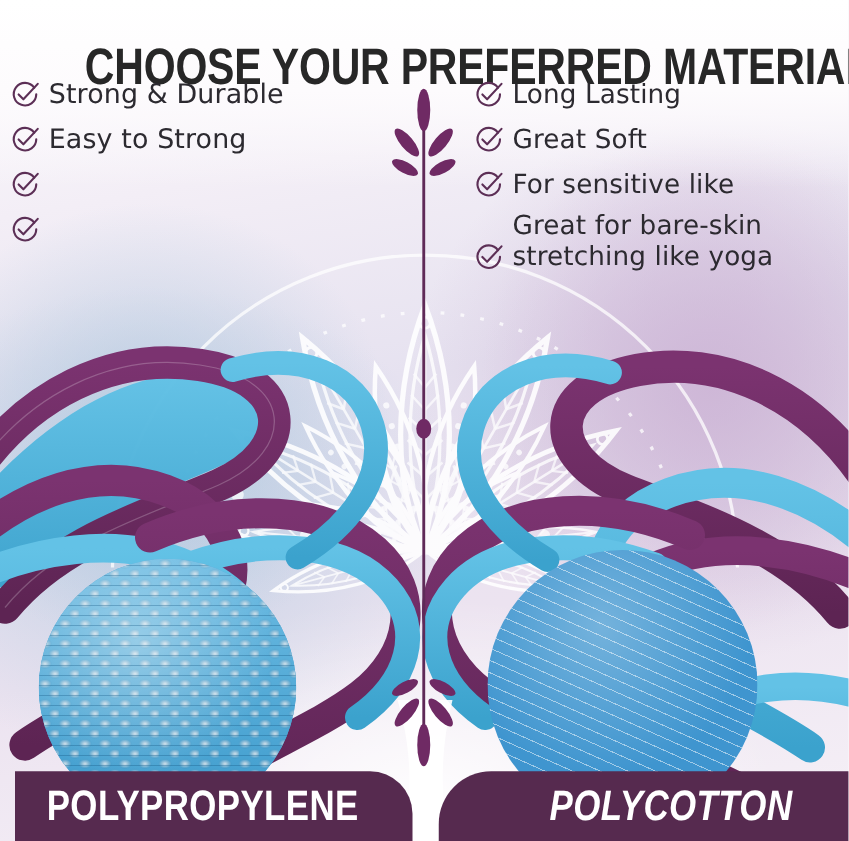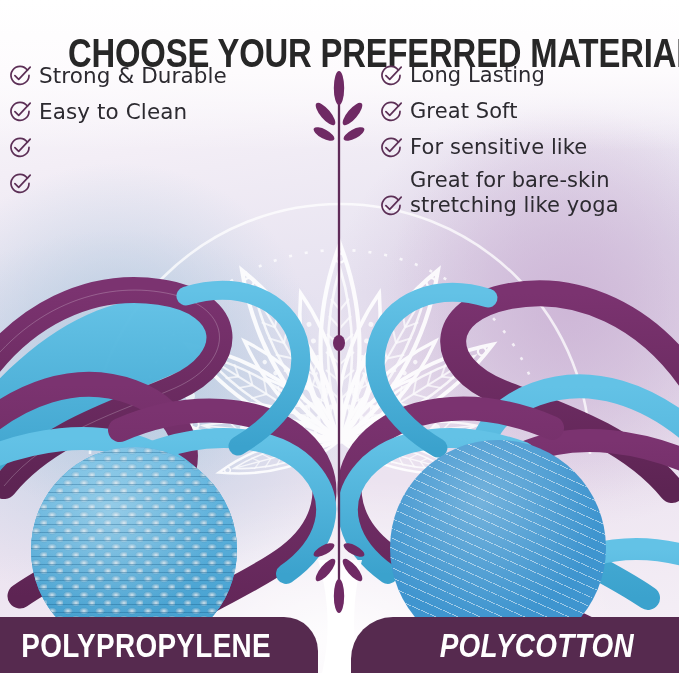--- a/index.html
+++ b/index.html
@@ -147,21 +147,21 @@
       repeating-linear-gradient(24deg, rgba(255,255,255,.5) 0 .8px, rgba(0,0,0,0) .8px 9px),
       radial-gradient(circle at 42% 28%, rgba(255,255,255,.28) 0%, rgba(255,255,255,0) 60%);
   }
 
   
   .band{
     position:absolute;bottom:0;height:56px;
     background:#562a4f;
     display:flex;align-items:center;justify-content:center;
   }
-  #band-poly{left:0;width:318px;border-top-right-radius:34px;justify-content:flex-end;}
+  #band-poly{left:12px;width:318px;border-top-right-radius:34px;}
   #band-cotton{right:0;width:328px;border-top-left-radius:42px;font-style:italic;}
   .band-label{
     font-family:"Liberation Sans Narrow","Liberation Sans",sans-serif;
     font-weight:bold;font-size:34px;line-height:36px;
     color:#ffffff;letter-spacing:.4px;
     transform:scaleX(.82);
     white-space:nowrap;
   }
   #band-cotton .band-label{padding-left:52px;}
   #band-poly .band-label{padding-right:22px;}
@@ -325,21 +325,21 @@
       </div>
       <div class="feat">
         <span class="ic">
           <svg viewBox="0 0 24 24">
               <g fill="none" stroke="#5c2f56" stroke-width="1.7" stroke-linecap="round" stroke-linejoin="round">
                 <path d="M19.4 6.2A9 9 0 1 0 21 11.4"></path>
                 <path d="M6.9 11.6 L10.7 15.4 L22.2 3.1"></path>
               </g>
             </svg>
         </span>
-        <span class="tx">Easy to Clean</span>
+        <span class="tx">Easy to Strong</span>
       </div>
       <div class="feat">
         <span class="ic">
           <svg viewBox="0 0 24 24">
               <g fill="none" stroke="#5c2f56" stroke-width="1.7" stroke-linecap="round" stroke-linejoin="round">
                 <path d="M19.4 6.2A9 9 0 1 0 21 11.4"></path>
                 <path d="M6.9 11.6 L10.7 15.4 L22.2 3.1"></path>
               </g>
             </svg>
         </span>

